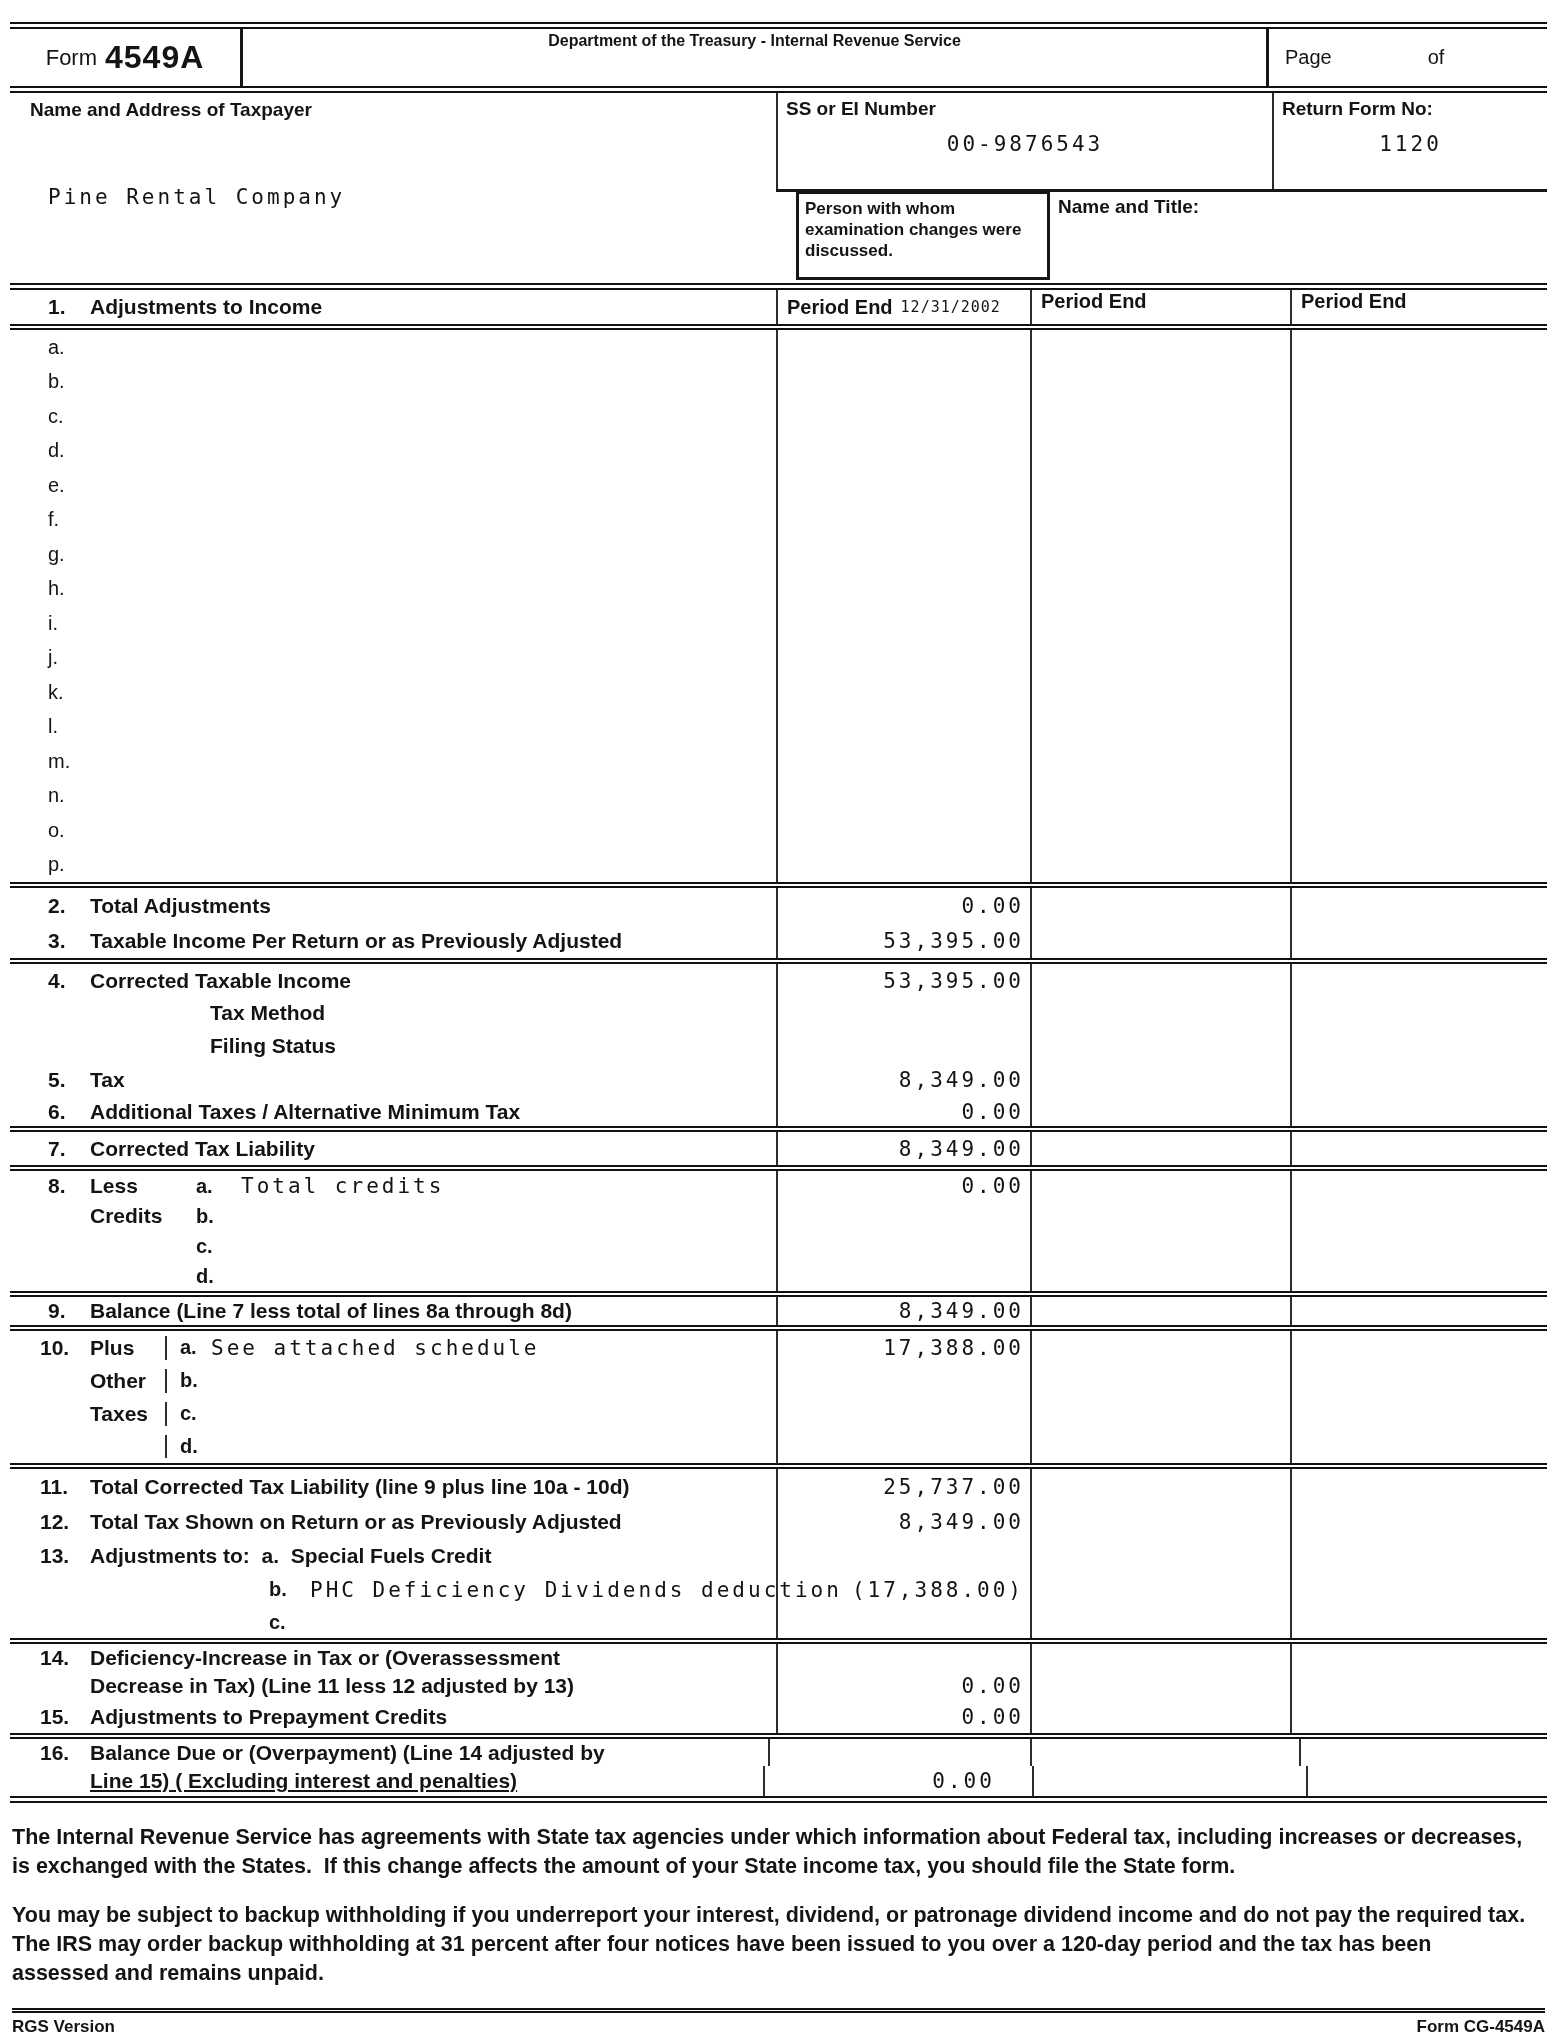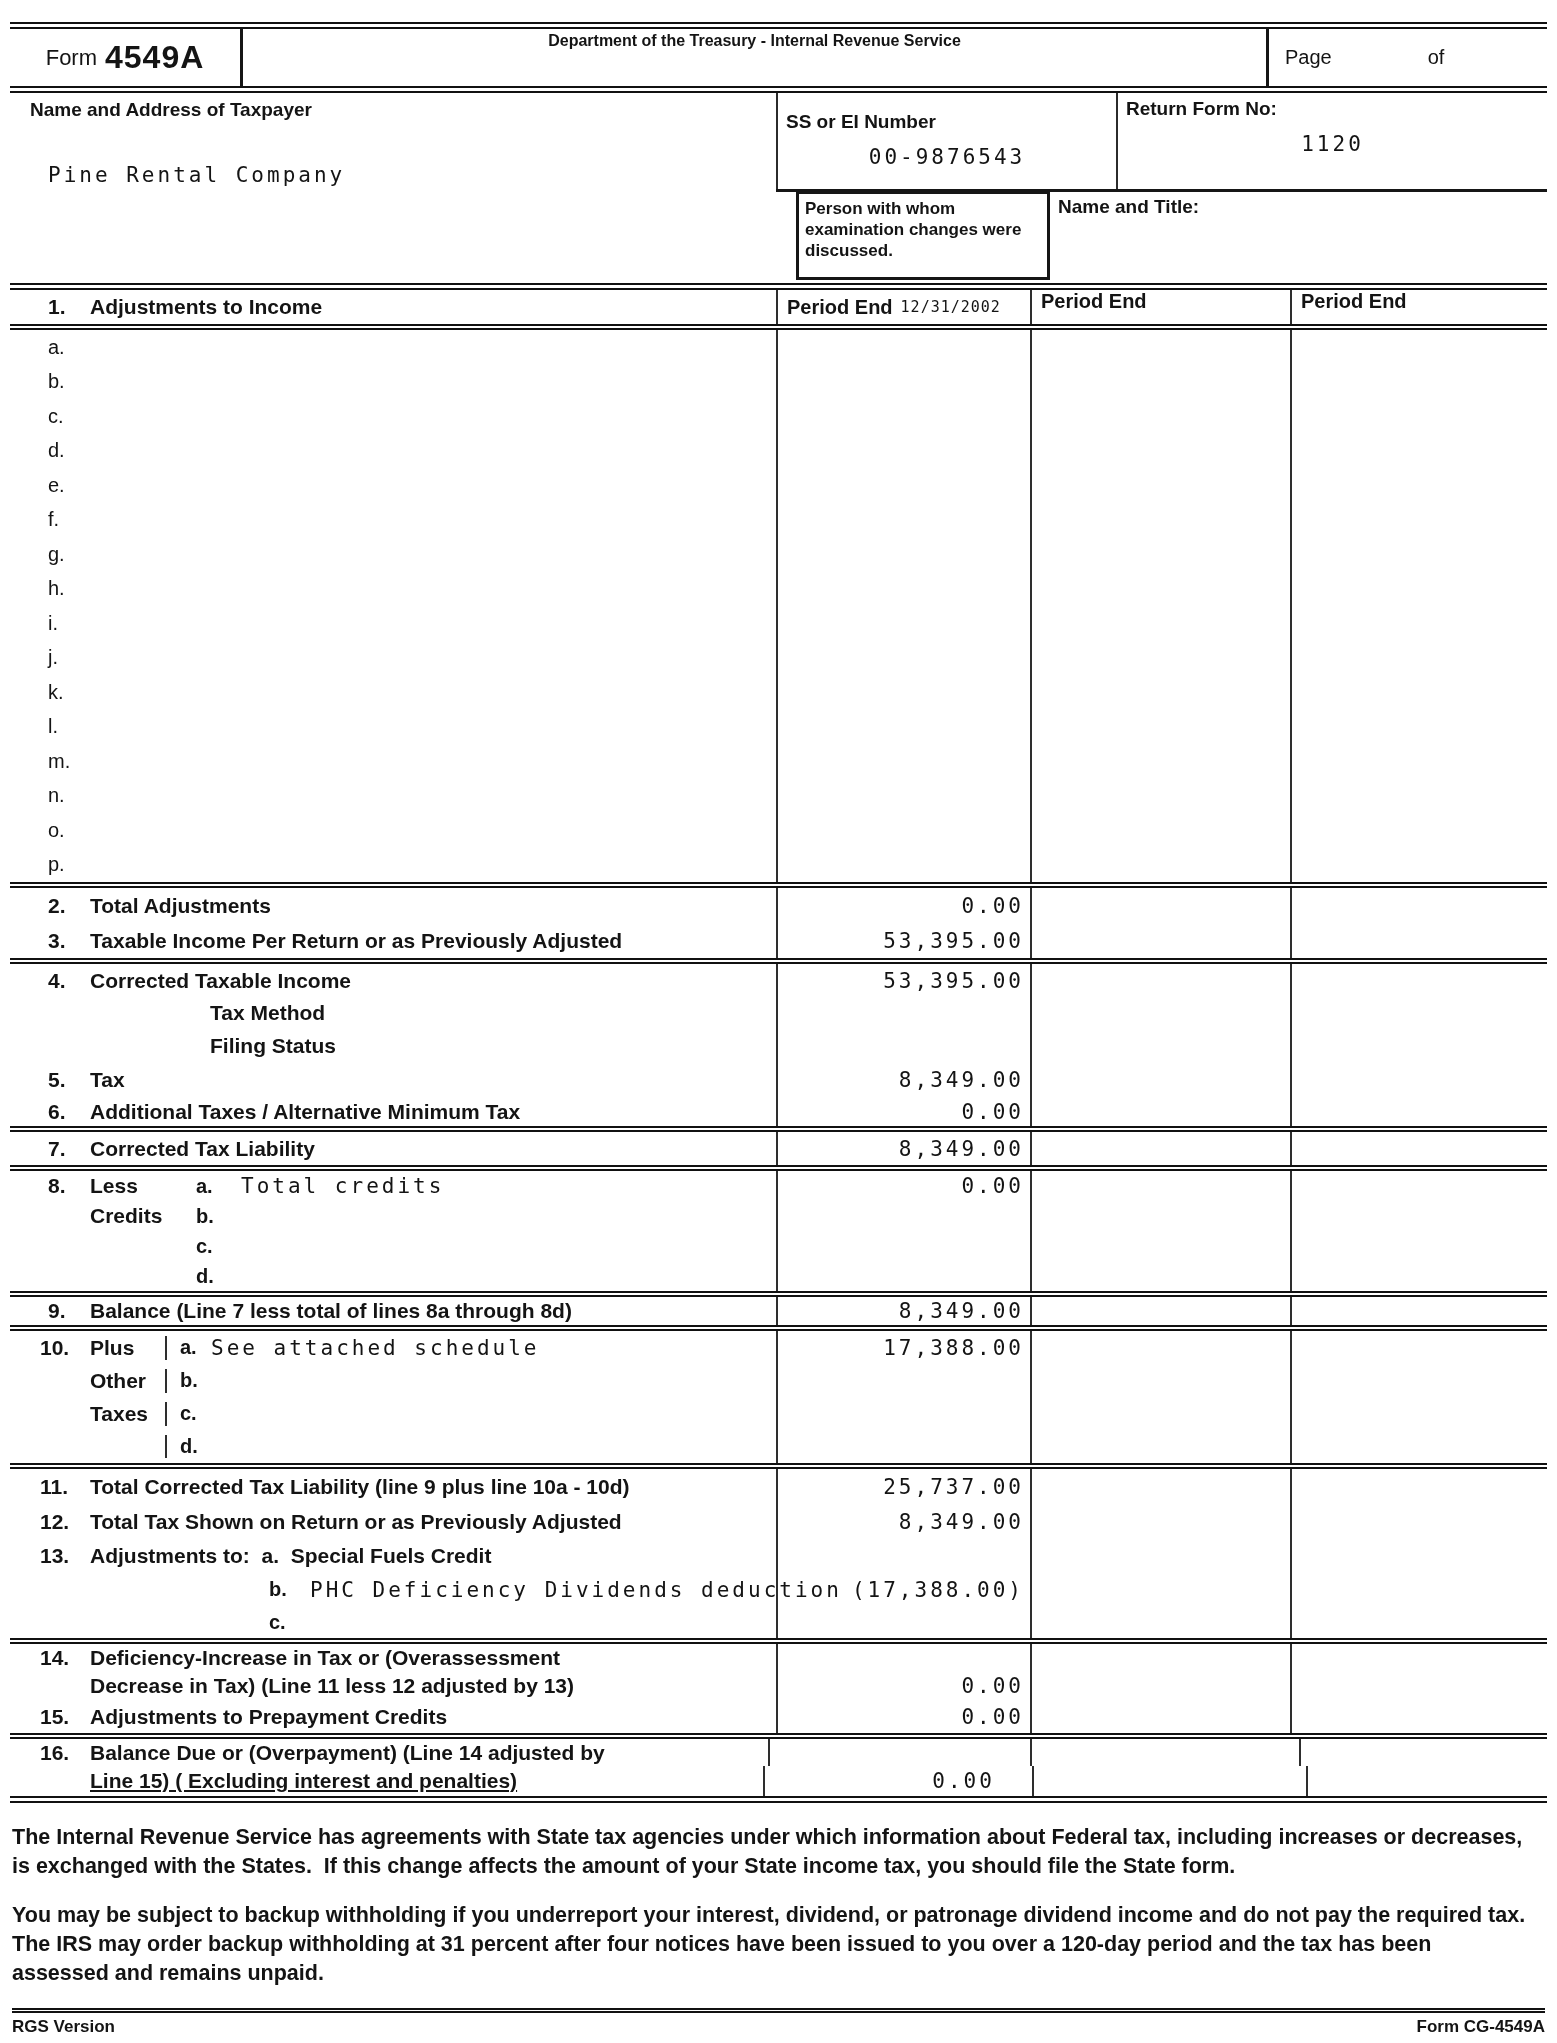--- a/index.html
+++ b/index.html
@@ -28,24 +28,24 @@
   .hdr-page {
     width:281px; border-left:3px solid #151515;
     display:flex; align-items:center; font-size:20px; padding-left:16px;
   }
   .hdr-page .of { margin-left:96px; }
 
   
   .tp { display:flex; height:190px; }
   .tp-left { width:766px; padding:6px 0 0 20px; }
   .tp-left .lab { font-size:19px; font-weight:bold; }
-  .tp-left .name { margin:42px 0 0 18px; }
+  .tp-left .name { margin:64px 0 0 18px; }
   .tp-right { width:771px; display:flex; flex-direction:column; }
   .tp-right-top { height:99px; display:flex; border-bottom:3px solid #161616; }
-  .cell-ss { width:340px; border-left:2px solid #2b2b2b; padding-top:18px; }
+  .cell-ss { width:496px; border-left:2px solid #2b2b2b; padding-top:5px; }
   .cell-rf { flex:1; border-left:2px solid #2b2b2b; padding-top:5px; }
   .cell-ss .lab, .cell-rf .lab, .cell-nt .lab { font-size:19px; font-weight:bold; padding-left:8px; }
   .cid { text-align:center; margin-top:12px; }
   .tp-right-bot { height:88px; display:flex;padding-left:20px; }
   .cell-person {
     width:254px; border:3px solid #161616; border-top-width:2px;
     font-size:17px; font-weight:bold; line-height:21px; padding:4px 6px;
   }
   .cell-nt { flex:1; padding-top:4px; }
 

